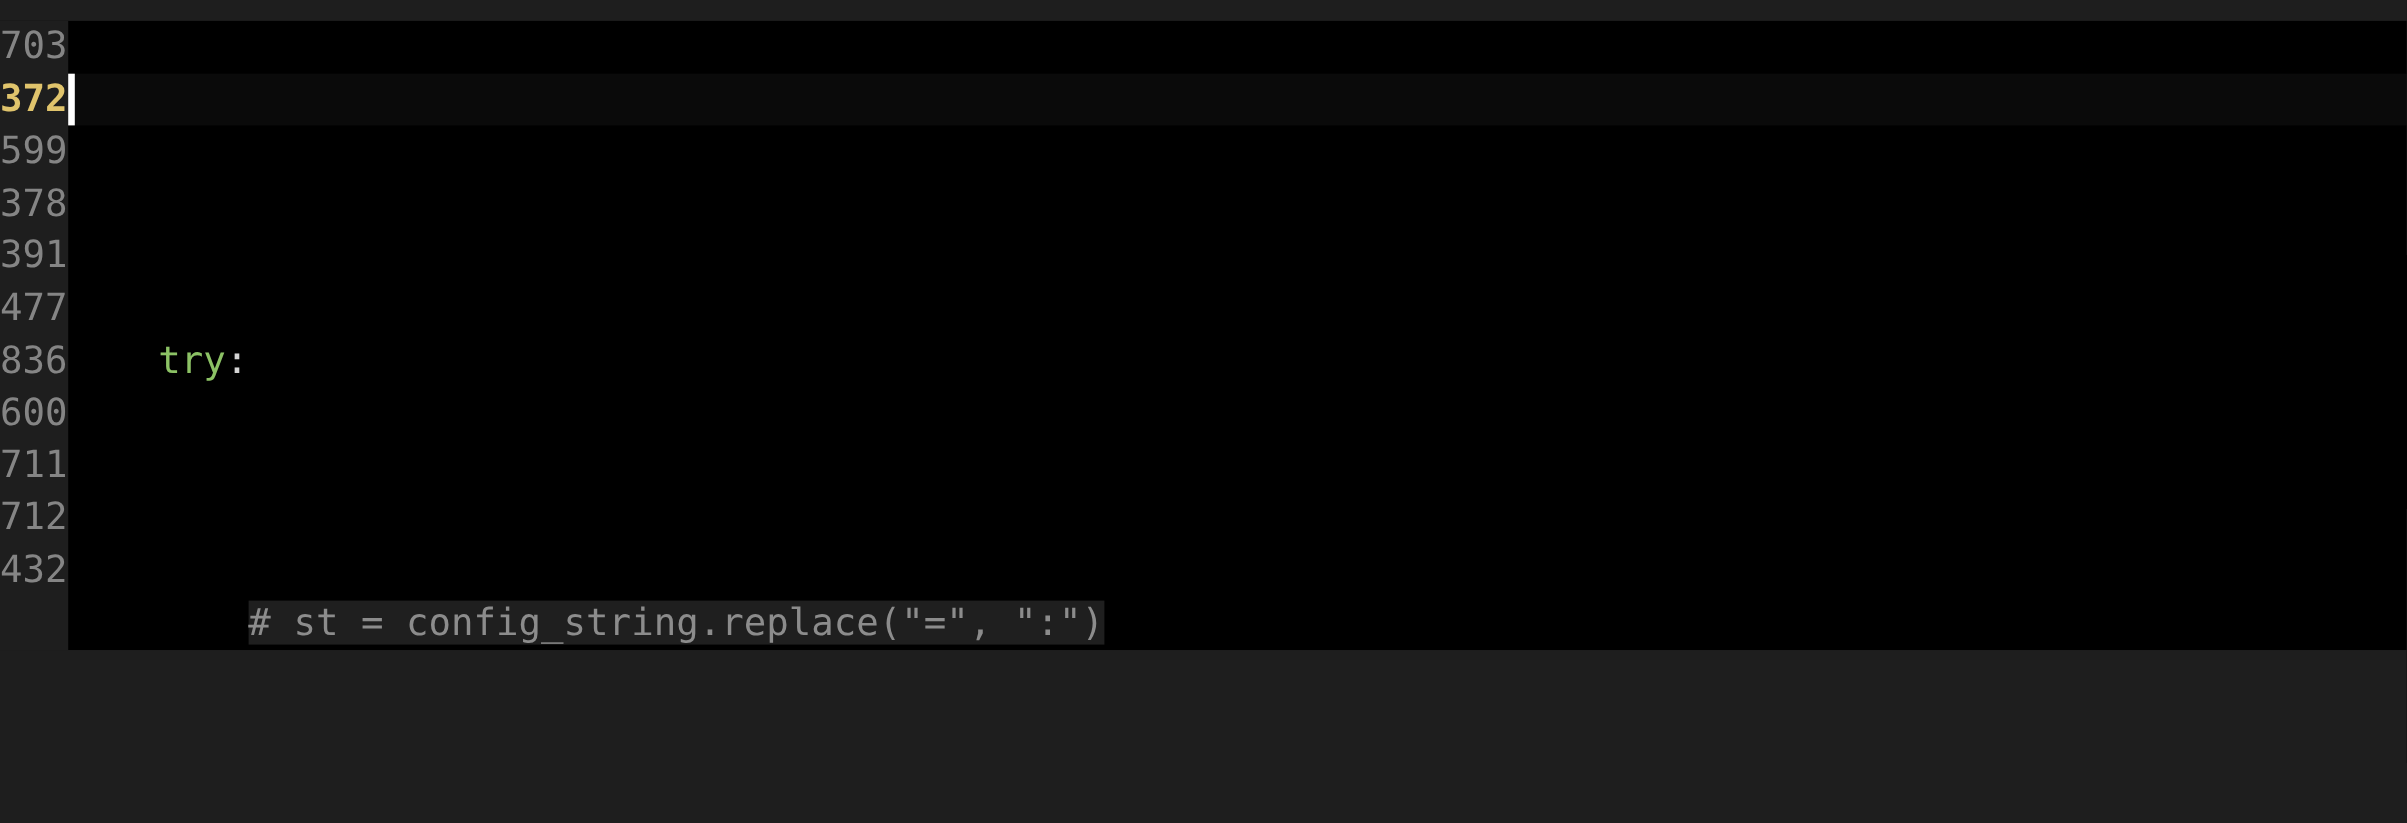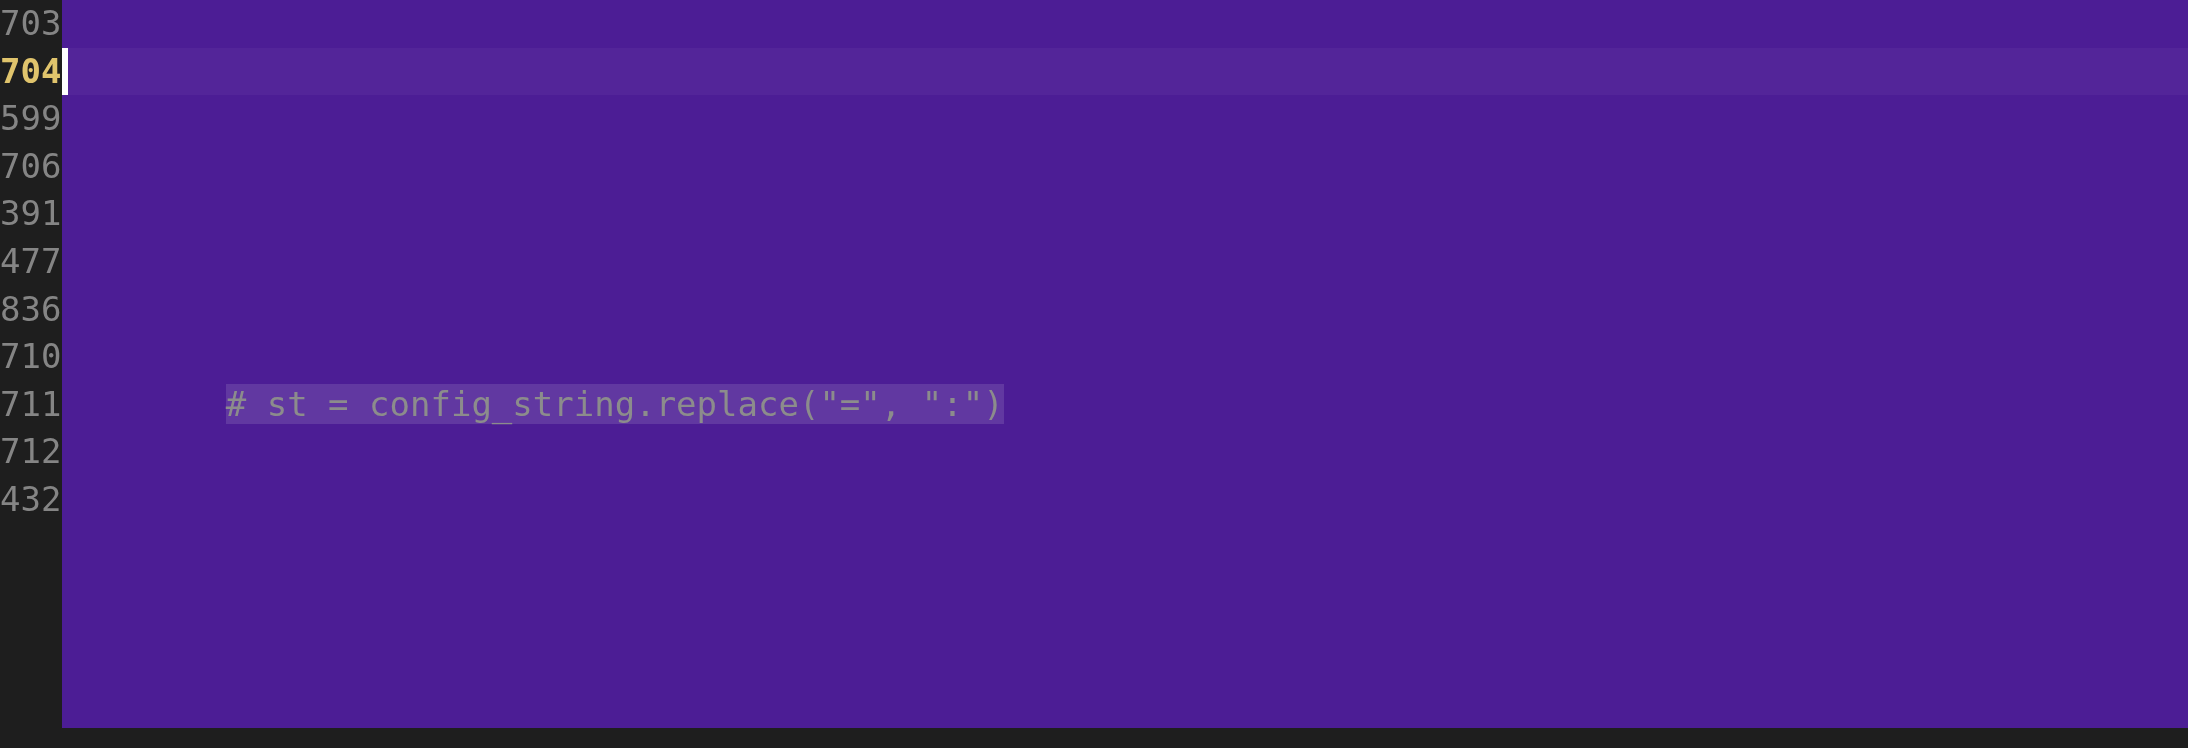--- a/index.html
+++ b/index.html
@@ -8,22 +8,23 @@
     background: #1e1e1e;
     font-family: "Consolas", "Menlo", "Monaco", monospace;
     font-size: 34px;
     line-height: 1.4;
     color: #d4d4d4;
     overflow: hidden;
   }
   .editor {
     display: flex;
     width: 2188px;
-    height: 728px;
-    background: #4c1d95;
+    height: 572px;
+    background: #000000;
+    margin-top: 19px;
   }
   .gutter {
     background: #1e1e1e;
     color: #858585;
     text-align: right;
     user-select: none;
     padding-right: 18px;
     padding-left: 0;
     width: 62px;
     box-sizing: border-box;
@@ -71,37 +72,38 @@
   .punc { color: #d4d4d4; }
   .comment { color: #8c8c8c; }
 </style>
 </head>
 <body>
 
 <div class="editor">
 
   <div class="gutter">
     <div class="ln">703</div>
-    <div class="ln active">704</div>
+    <div class="ln active">372</div>
     <div class="ln">599</div>
-    <div class="ln">706</div>
+    <div class="ln">378</div>
     <div class="ln">391</div>
     <div class="ln">477</div>
     <div class="ln">836</div>
-    <div class="ln">710</div>
+    <div class="ln">600</div>
     <div class="ln">711</div>
     <div class="ln">712</div>
     <div class="ln">432</div>
   </div>
 
   <div class="code">
     <div class="current-line-bg"></div>
     <div class="current-line-cursor"></div>
 
     
+    <div class="line"><span class="indent">    </span><span class="kw">try</span><span class="punc">:</span></div>
 
     
     <div class="line"><span class="indent">        </span><span class="comment sel"># st = config_string.replace("=", ":")</span></div>
 
     
     
 
     
     
 

